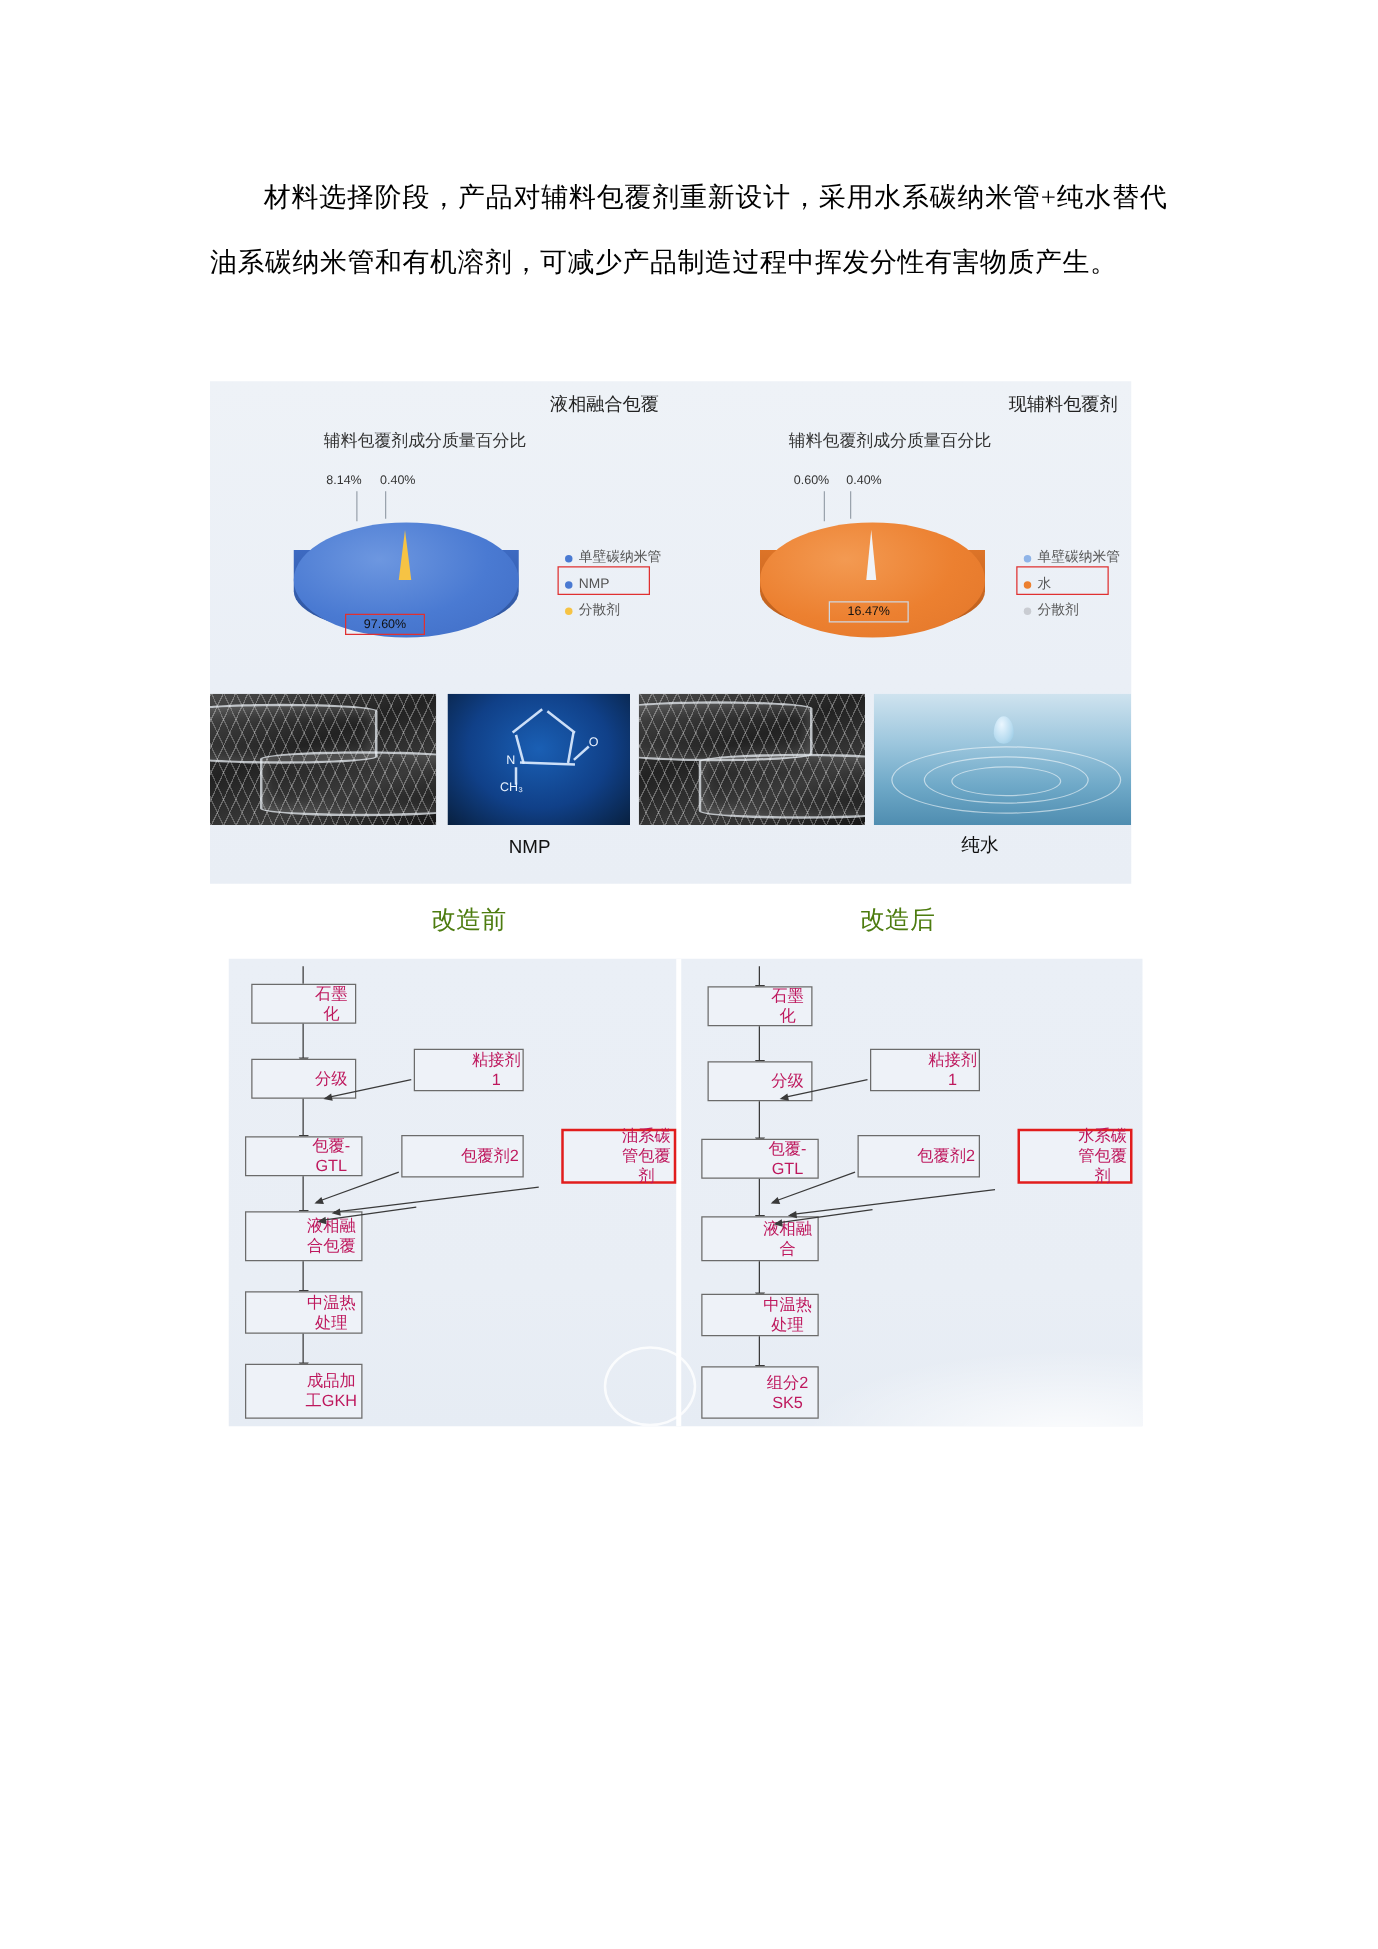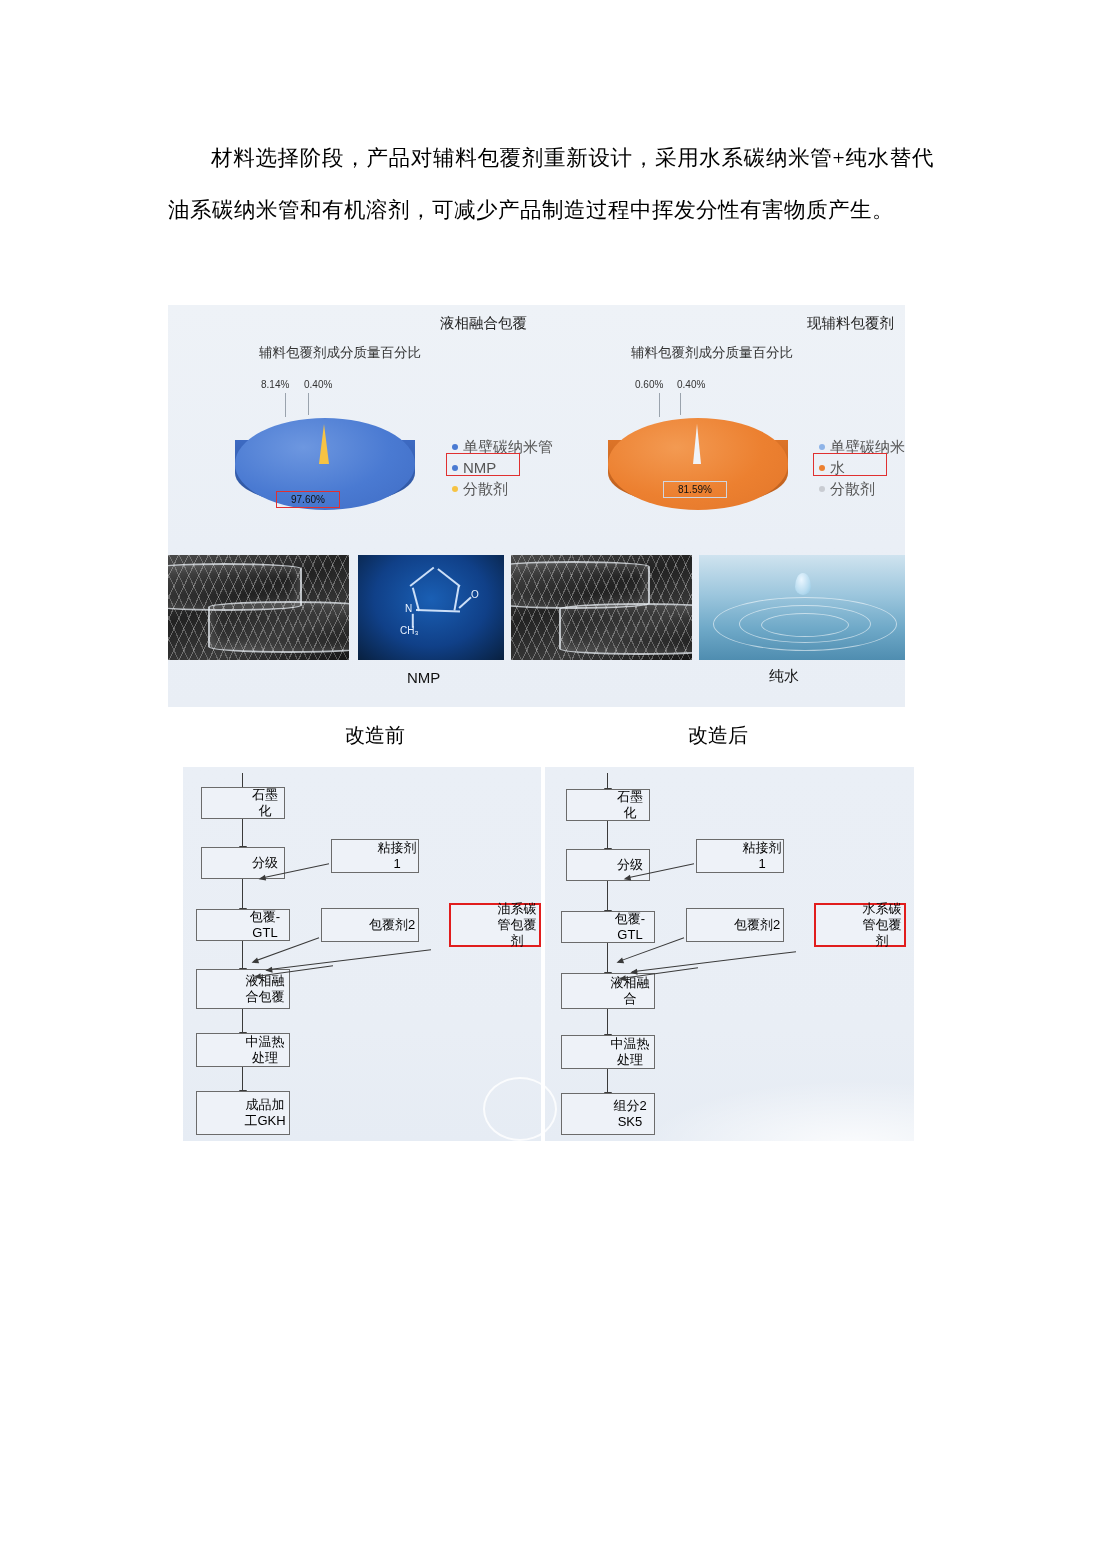--- a/index.html
+++ b/index.html
@@ -117,21 +117,21 @@
     font-size: 10px;
     font-family: "Liberation Sans", sans-serif;
     color: #111;
     border: 1.3px solid #e03030;
     padding: 2px 14px;
     background: rgba(255,255,255,0.0);
     white-space: nowrap;
   }
   .legend {
     position: absolute;
-    font-size: 15px;
+    font-size: 11px;
     font-family: "Liberation Sans", sans-serif;
     color: #555;
     line-height: 21px;
     white-space: nowrap;
   }
   .legend .row { display: flex; align-items: center; gap: 5px; }
   .legend .dot { width: 6px; height: 6px; border-radius: 50%; display: inline-block; }
   .legend-box {
     position: absolute;
     border: 1.3px solid #e03030;
@@ -197,21 +197,21 @@
     font-size: 10px;
     font-family: "Liberation Sans", sans-serif;
     color: #eaf3ff;
   }
 
   
   .ba-cap {
     position: absolute;
     font-size: 20px;
     font-family: "Liberation Serif", serif;
-    color: #000000;
+    color: #4d7c0f;
     white-space: nowrap;
   }
   .ba-before { left: 345px; top: 722px; }
   .ba-after  { left: 675px; top: 722px; margin-left: 13px; }
 
   
   .fig2 {
     position: absolute;
     left: 183px;
     top: 767px;
@@ -228,21 +228,21 @@
     left: 358px; top: 0;
     width: 4px; height: 374px;
     background: #ffffff;
   }
   .node {
     position: absolute;
     border: 1px solid #6b6b6b;
     background: #eef2f8;
     font-family: "Liberation Sans", sans-serif;
     font-size: 13px;
-    color: #000000;
+    color: #be185d;
     display: flex;
     align-items: center;
     justify-content: center;
     text-align: center;
     line-height: 16px;
     box-sizing: border-box;
     padding-left: 44px;
   }
   .node.red { border: 2px solid #e11d1d; margin-left: 16px; }
   .arrow {
@@ -345,21 +345,21 @@
 
     <div class="pie-wrap pie-right">
       <div class="pie-side or-side"></div>
       <div class="pie-body or-top"></div>
       <div class="slice-white"></div>
     </div>
     <div class="leader" style="left:491px; top:88px; height:24px;"></div>
     <div class="leader" style="left:512px; top:88px; height:22px;"></div>
     <div class="callout" style="left:467px; top:74px;">0.60%</div>
     <div class="callout" style="left:509px; top:74px;">0.40%</div>
-    <div class="val-box" style="left:495px; top:176px; border-color:#d0d6e0;">81.59%</div>
+    <div class="val-box" style="left:495px; top:176px; border-color:#d0d6e0;">16.47%</div>
 
     <div class="legend" style="left:651px; top:131px;">
       <div class="row">
           <span class="dot" style="background:#8fb4e8"></span>
           <span>单壁碳纳米管</span>
         </div>
       <div class="row">
           <span class="dot" style="background:#ec8030"></span>
           <span>水</span>
         </div>

